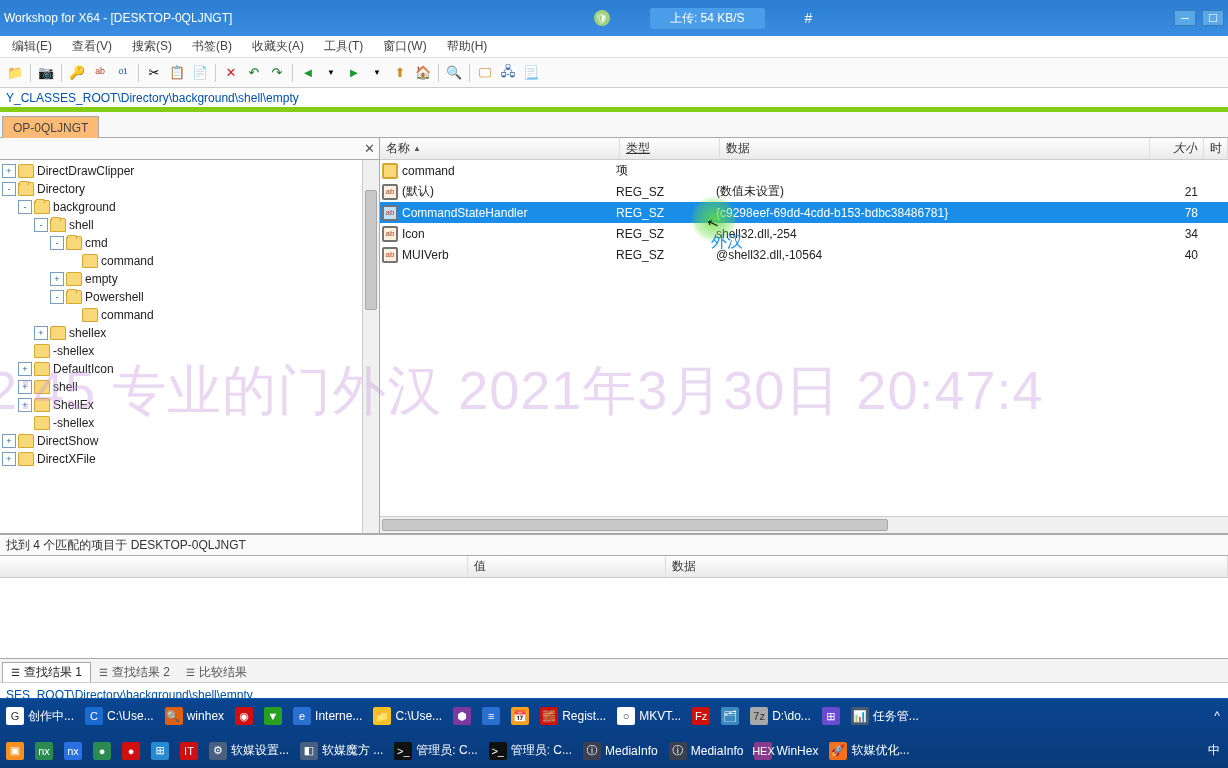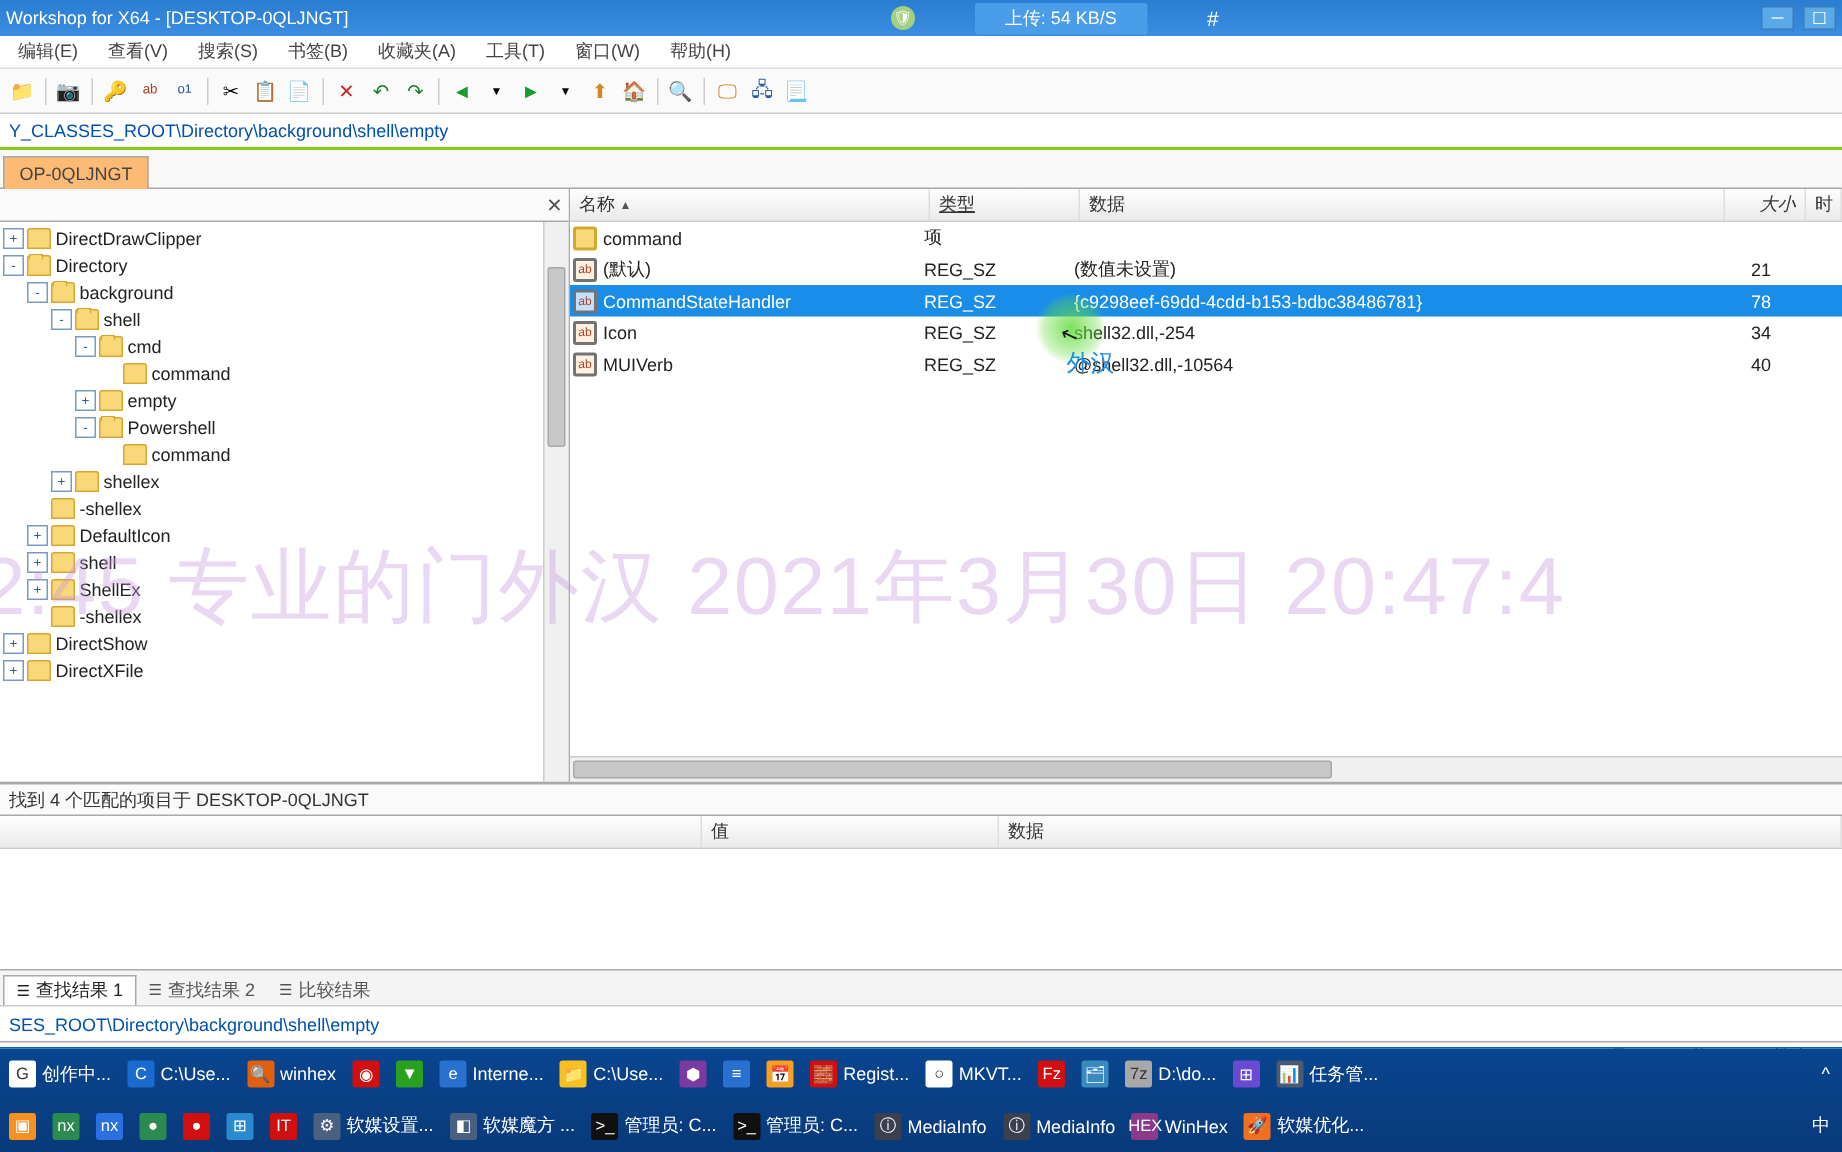--- a/index.html
+++ b/index.html
@@ -1,34 +1,34 @@
 <!DOCTYPE html>
 <html><head>
 <meta charset="utf-8">
 <style>
 * { margin: 0; padding: 0; box-sizing: border-box; font-family: "Microsoft YaHei", Tahoma, sans-serif; }
 body { width: 1228px; height: 768px; overflow: hidden; background: #fff; position: relative; font-size: 12px; }
 
-.titlebar { height: 24px; background: linear-gradient(#2a7dd0, #3a8de0); color: white; display: flex; align-items: center; padding: 0 4px; font-size: 12px; }
+.titlebar { height: 36px; background: linear-gradient(#2a7dd0, #3a8de0); color: white; display: flex; align-items: center; padding: 0 4px; font-size: 12px; }
 .titlebar-text { flex: 0 0 auto; }
 .titlebar-center { flex: 1; display: flex; justify-content: center; align-items: center; gap: 40px; }
 .titlebar-shield { width: 16px; height: 16px; background: #a0d080; border-radius: 50%; display: inline-flex; align-items: center; justify-content: center; font-size: 10px; }
 .titlebar-upload { background: #4a9de8; padding: 2px 20px; border-radius: 2px; }
 .titlebar-hash { font-size: 14px; }
 .titlebar-right { display: flex; gap: 6px; }
 .titlebar-btn { width: 22px; height: 16px; background: #5aa8e8; border: 1px solid #3a7cb8; display: flex; align-items: center; justify-content: center; cursor: pointer; font-size: 11px; }
 
 .menubar { height: 22px; border-bottom: 1px solid #ddd; display: flex; align-items: center; padding: 0 2px; font-size: 12px; color: #444; }
 .menu-item { padding: 2px 10px; cursor: pointer; }
 
 .toolbar { height: 30px; border-bottom: 1px solid #ccc; display: flex; align-items: center; padding: 0 4px; gap: 1px; background: #fafafa; }
 .tool-btn { width: 22px; height: 22px; cursor: pointer; display: flex; align-items: center; justify-content: center; font-size: 13px; border-radius: 2px; }
 .tool-sep { width: 1px; height: 18px; background: #ccc; margin: 0 3px; }
 
-.addressbar { height: 24px; border-bottom: 2px solid #84cc16; display: flex; align-items: center; padding: 2px 6px; font-size: 12px; color: #0050b0; }
+.addressbar { height: 24px; border-bottom: 5px solid #84cc16; display: flex; align-items: center; padding: 2px 6px; font-size: 12px; color: #0050b0; }
 
 .tabstrip { height: 26px; border-bottom: 1px solid #a8a8a8; display: flex; align-items: flex-end; padding-left: 2px; background: #f8f8f8; }
 .tab { height: 22px; padding: 0 10px; border: 1px solid #a8a8a8; border-bottom: none; margin-right: -1px; display: flex; align-items: center; background: #fdba74; font-size: 12px; color: #444; margin-bottom: -1px; }
 
 .main-split { display: flex; height: 396px; border-bottom: 1px solid #aaa; }
 
 .tree-panel { width: 380px; display: flex; flex-direction: column; border-right: 1px solid #aaa; position: relative; }
 .tree-header { height: 22px; border-bottom: 1px solid #aaa; background: #fafafa; display: flex; justify-content: flex-end; align-items: center; padding: 0 4px; }
 .tree-close { cursor: pointer; font-size: 13px; color: #555; }
 .tree-body { flex: 1; overflow: auto; background: #fff; padding: 2px 0; }
@@ -54,21 +54,21 @@
 
 .list-body { flex: 1; background: #fff; position: relative; overflow: hidden; }
 .list-row { display: flex; height: 21px; align-items: center; font-size: 12px; color: #222; padding-left: 2px; }
 .list-row.selected { background: #1a8de8; color: #fff; }
 .list-row.selected .val-icon { background:#c0e0ff;}
 .val-icon { width: 16px; height: 16px; border: 2px solid #737373; background: #fff0e0; display: inline-flex; align-items: center; justify-content: center; font-size: 8px; color: #b04020; border-radius: 2px; margin-right: 4px; flex-shrink:0; }
 .val-icon.folder { background:#f8d878; border-color:#d4a830; color:transparent;}
 .list-cell-name { width: 234px; display: flex; align-items: center; }
 .list-cell-type { width: 100px; }
 .list-cell-data { flex: 1; }
-.list-cell-size { width: 54px; text-align: center; padding-right: 6px; }
+.list-cell-size { width: 54px; text-align: right; padding-right: 6px; }
 .list-cell-time { width: 24px; }
 
 .cursor-highlight { position: absolute; left: 690px; top: 195px; width: 48px; height: 48px; background: radial-gradient(circle, rgba(100,220,60,0.85), rgba(100,220,60,0.3) 55%, transparent 70%); border-radius: 50%; pointer-events: none; z-index: 50; }
 .cursor-arrow { position: absolute; left: 707px; top: 215px; font-size: 14px; color: #111; z-index: 51; pointer-events: none; transform: rotate(-20deg);}
 .cursor-text { position: absolute; left: 711px; top: 232px; color: #1a8de8; font-size: 16px; z-index: 52; pointer-events:none;}
 
 .watermark { position: absolute; left: -60px; top: 355px; font-size: 54px; color: rgba(200,150,220,0.38); font-weight: 300; white-space: nowrap; pointer-events: none; z-index: 30; letter-spacing: 1px; font-family: "Microsoft YaHei", sans-serif;}
 
 .statusbar { height: 22px; border-top: 1px solid #aaa; border-bottom: 1px solid #aaa; display: flex; align-items: center; padding: 0 6px; font-size: 12px; color: #333; background: #fafafa; }
 

